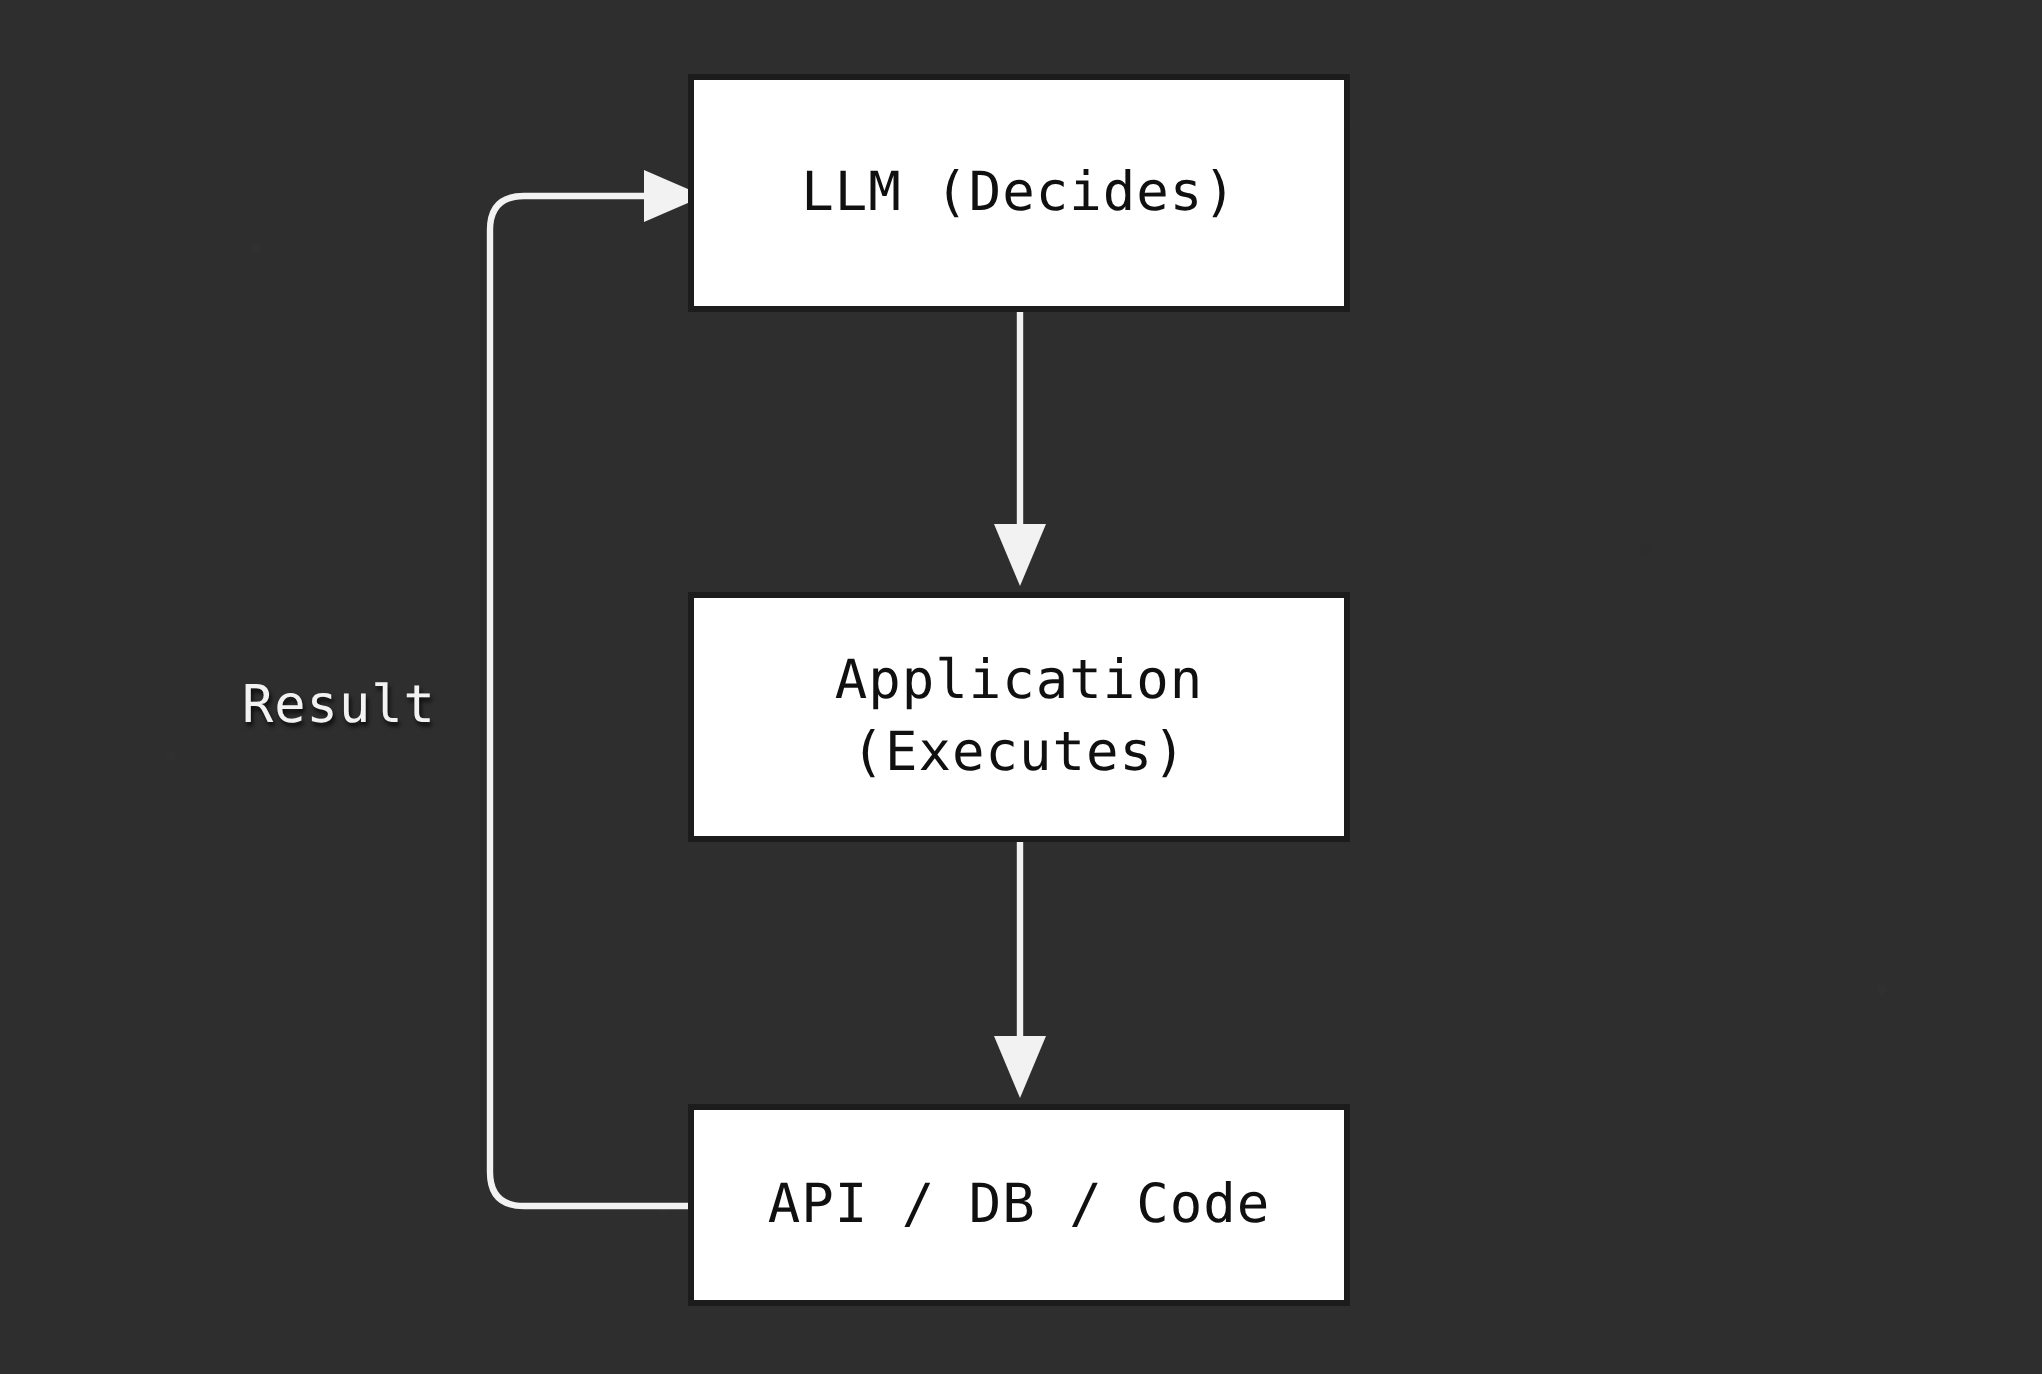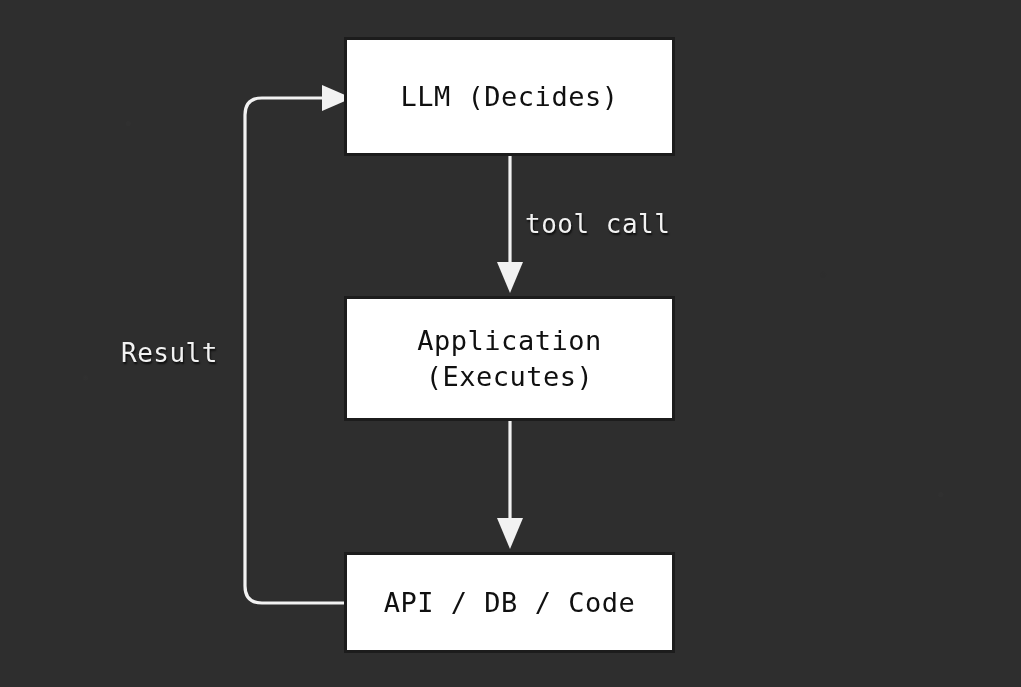--- a/index.html
+++ b/index.html
@@ -103,17 +103,16 @@
     </g>
   </svg>
 
   <div class="node" id="node-llm">LLM (Decides)</div>
 
   <div class="node" id="node-api">API / DB / Code</div>
 
   <div class="node" id="node-app">Application
 (Executes)</div>
 
-  <div class="edge-label" id="label-tool-call">tool call</div>
 
   <div class="edge-label" id="label-result">Result</div>
 
 </div>
 
 </body></html>

